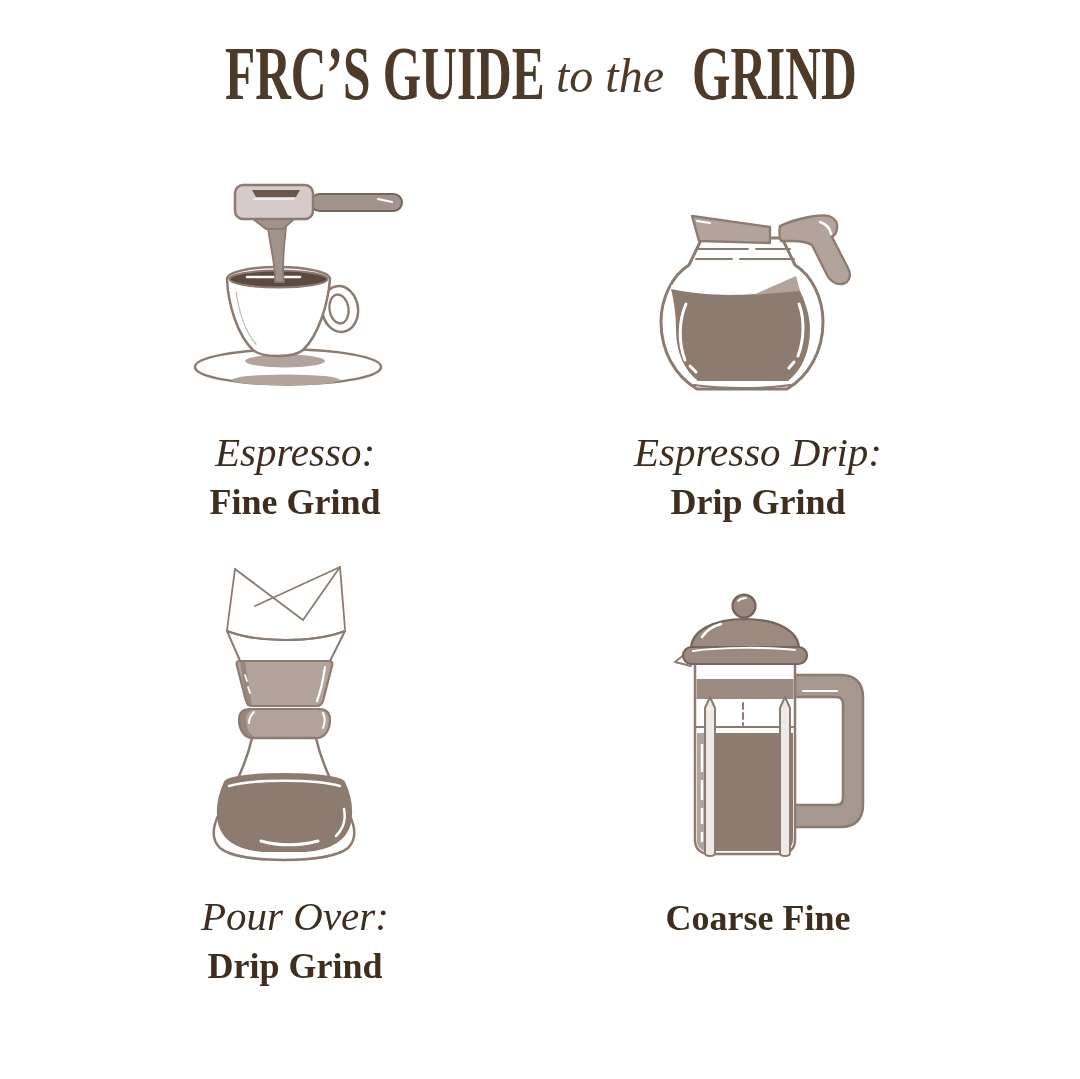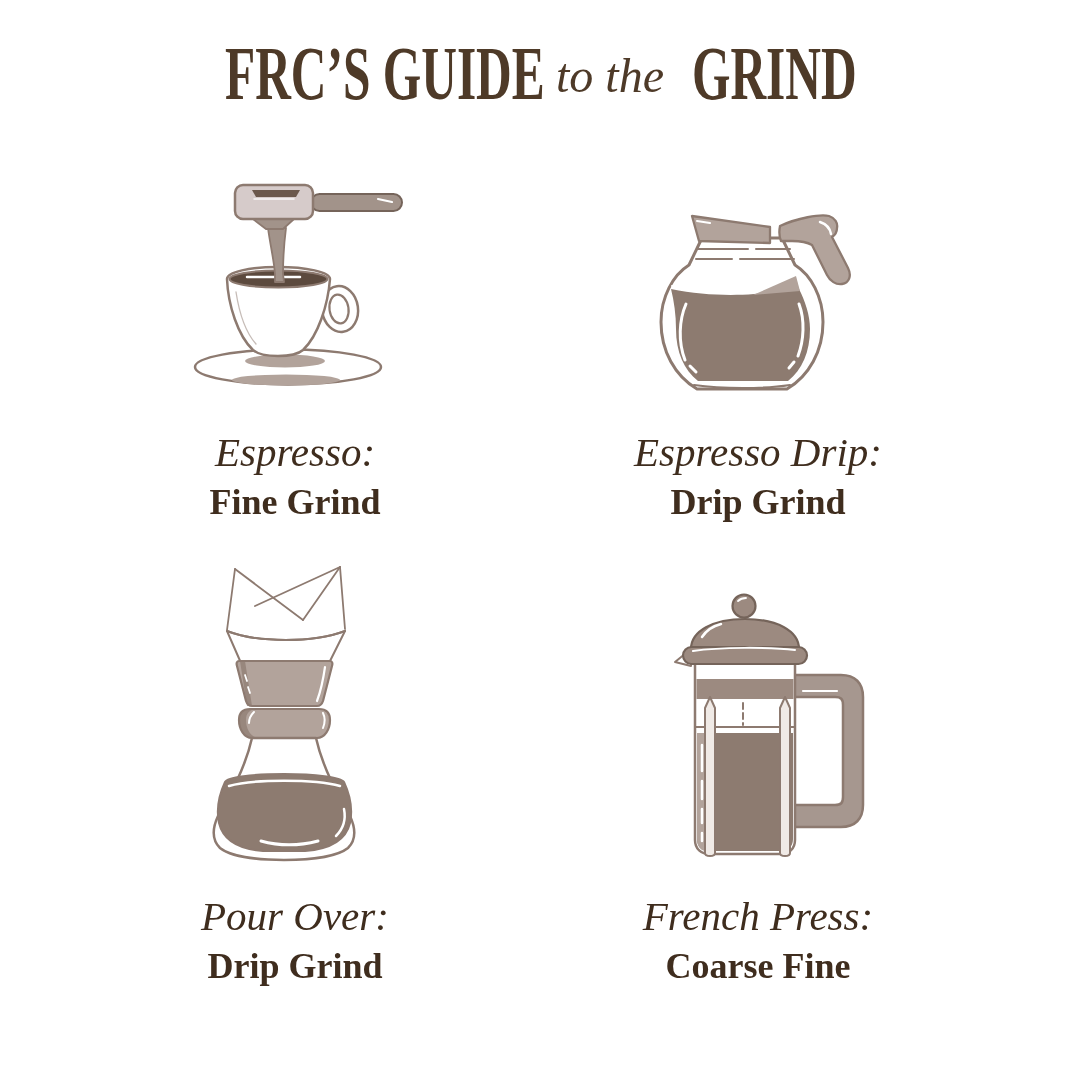--- a/index.html
+++ b/index.html
@@ -162,17 +162,16 @@
   </div>
   <div class="caption" style="left:528px;top:428px;">
     <div class="method">Espresso Drip:</div>
     <div class="grind">Drip Grind</div>
   </div>
   <div class="caption" style="left:65px;top:892px;">
     <div class="method">Pour Over:</div>
     <div class="grind">Drip Grind</div>
   </div>
   <div class="caption" style="left:528px;top:892px;">
-    <div class="method">French Press:</div>
     <div class="grind">Coarse Fine</div>
   </div>
 
 </div>
 
 </body></html>

